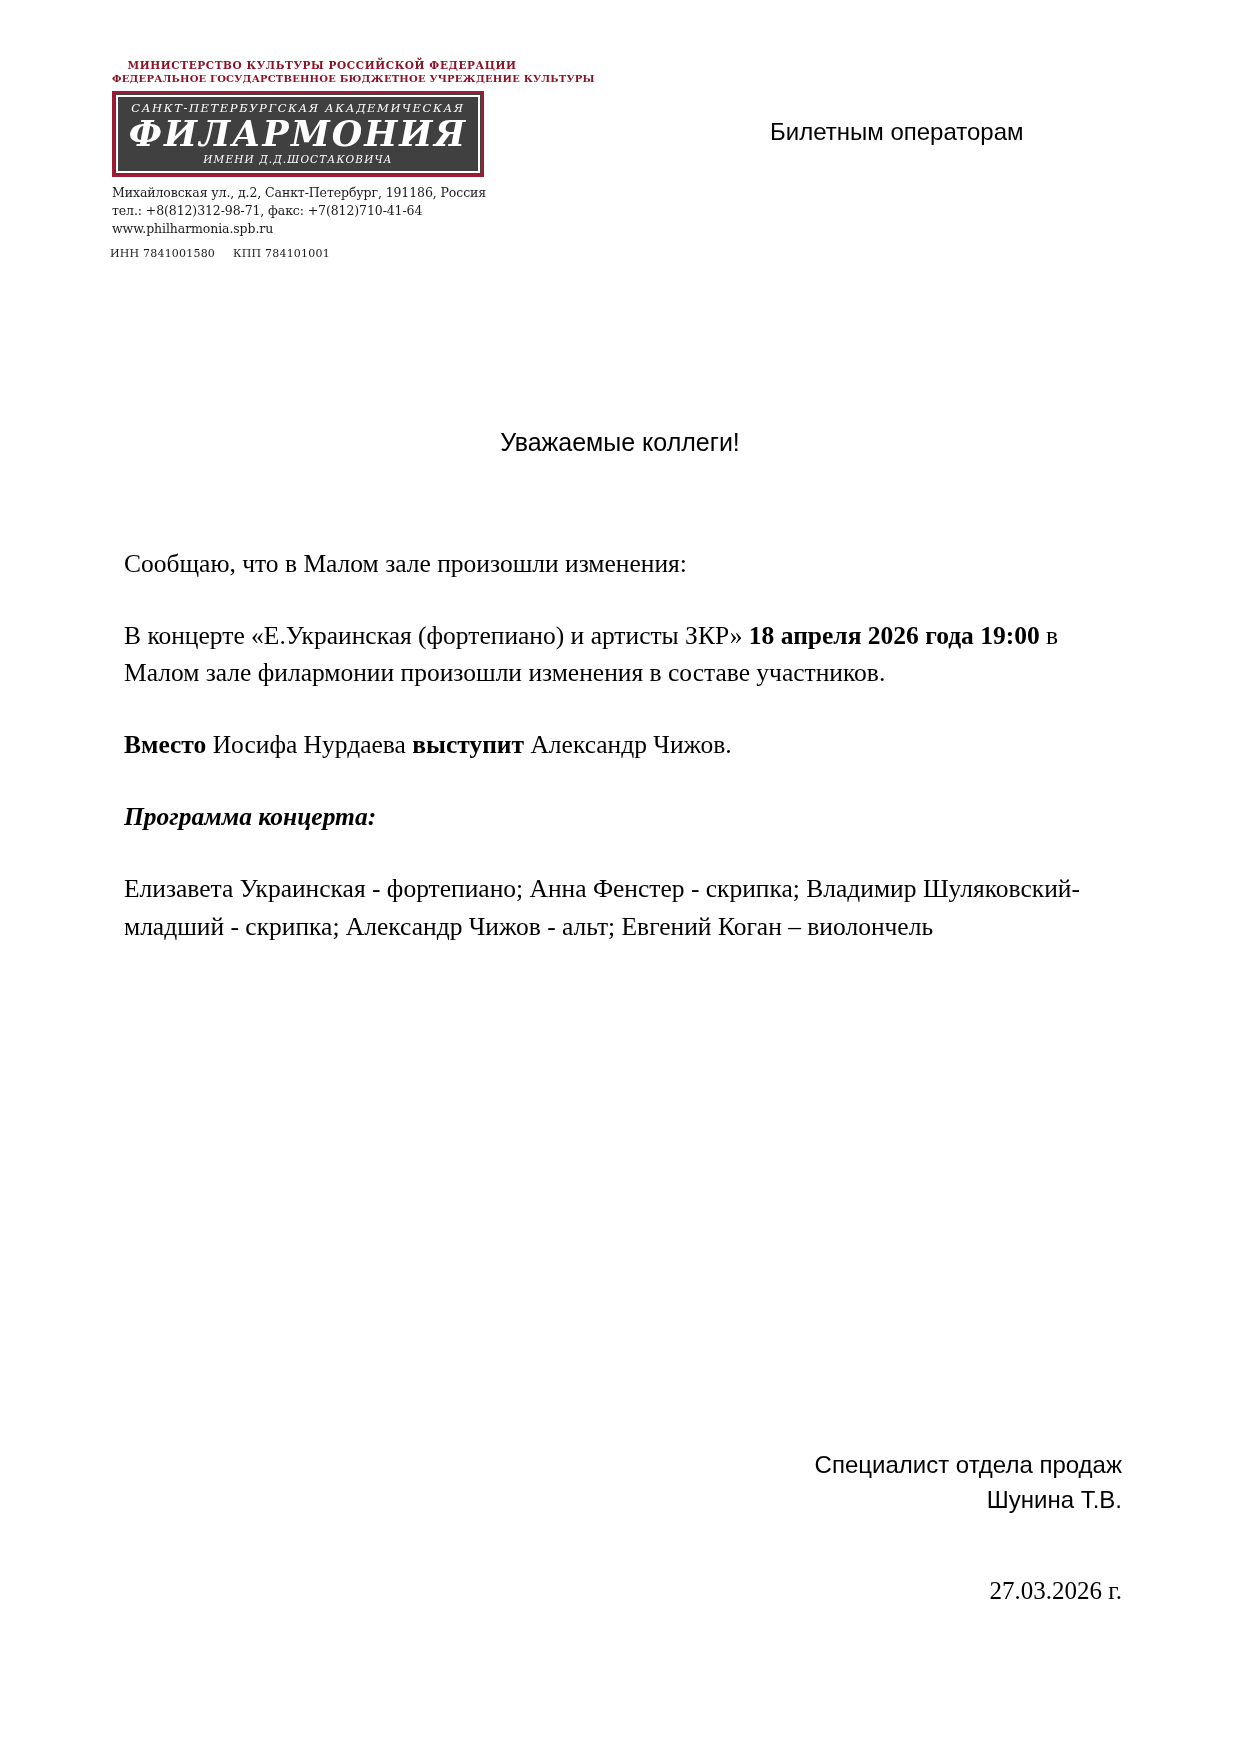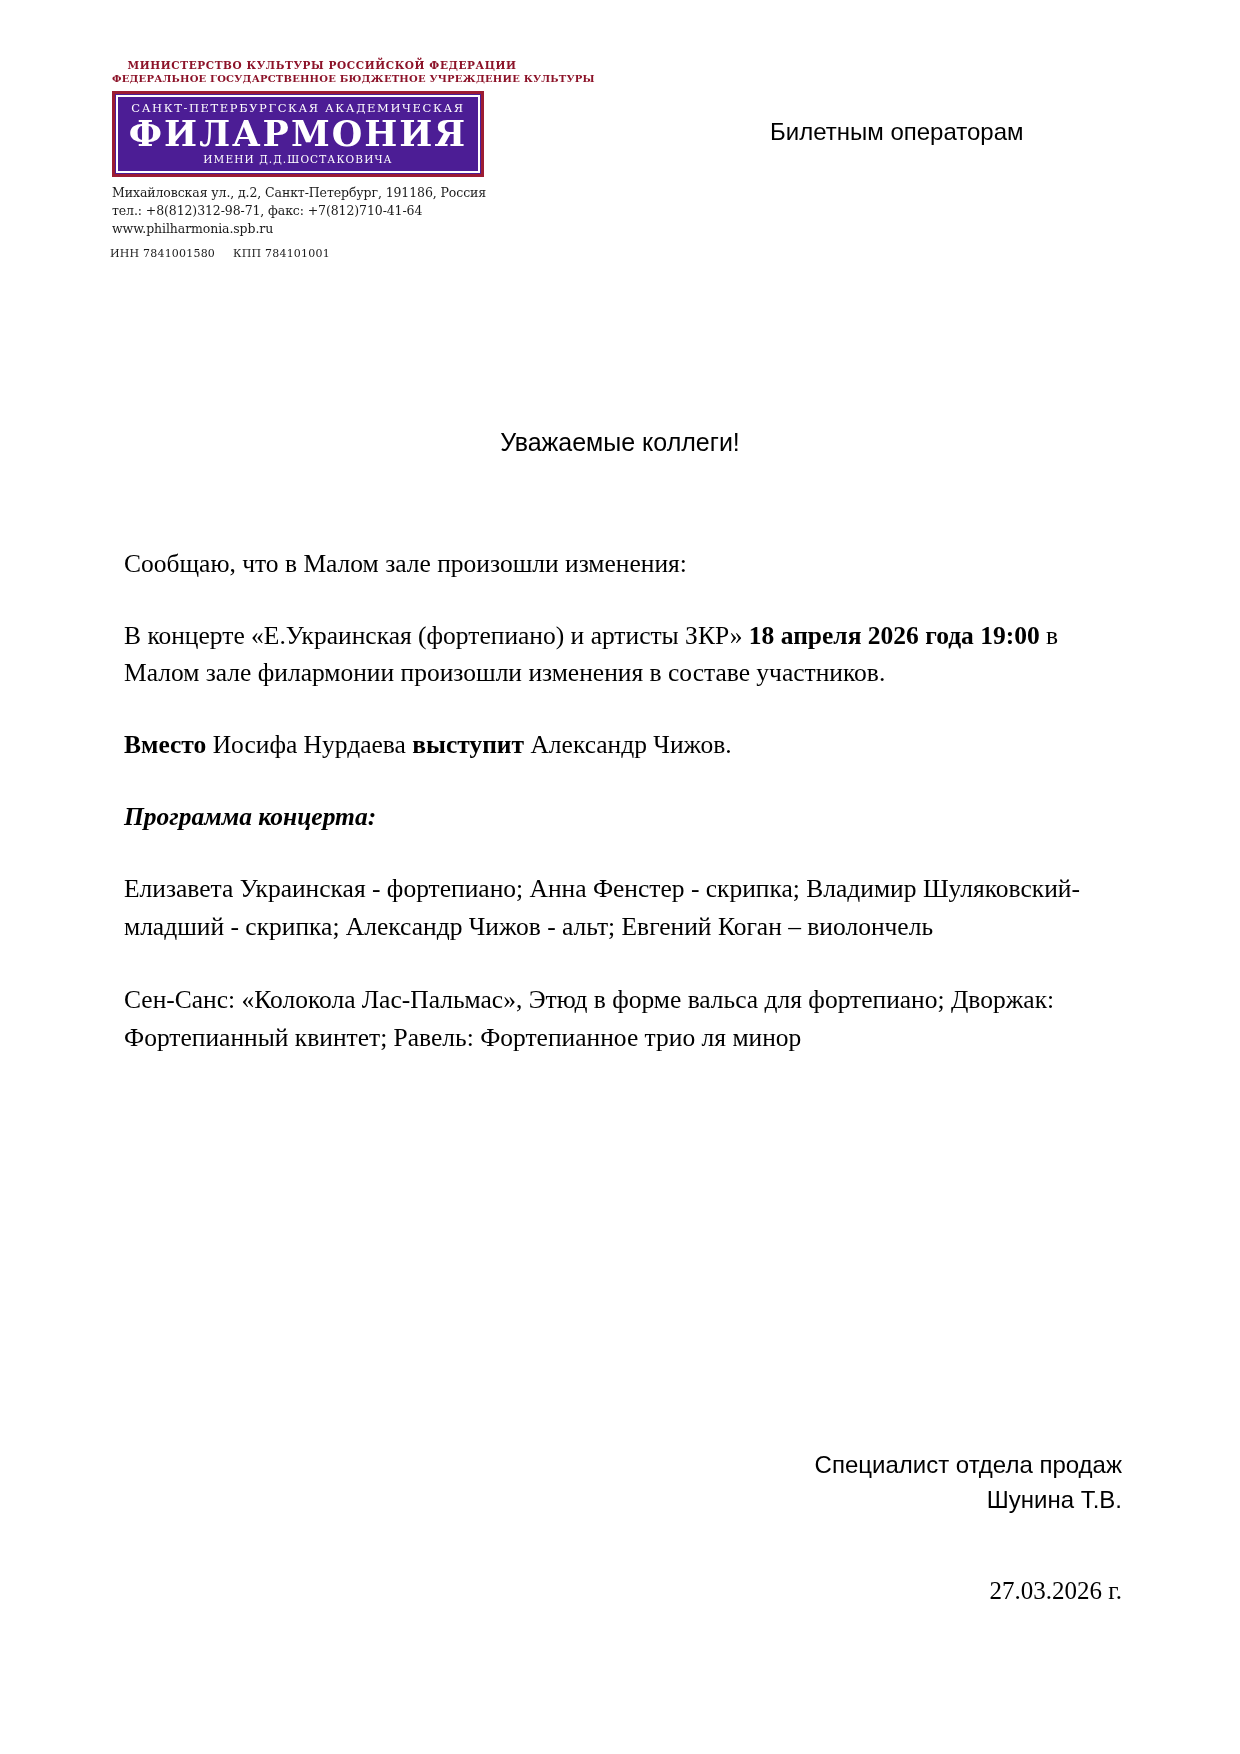--- a/index.html
+++ b/index.html
@@ -40,31 +40,32 @@
     text-align: center;
     line-height: 1.35;
     white-space: nowrap;
   }
   .lh-ministry .line2 {
     font-size: 10px;
     letter-spacing: 0.2px;
   }
   .lh-logo {
     margin-top: 5px;
-    background: #4c1d95;
+    background: #404040;
     border: 3px solid #9c1c33;
     outline: 2px solid #ffffff;
     outline-offset: -6px;
     width: 372px;
     height: 86px;
     box-sizing: border-box;
     color: #ffffff;
     text-align: center;
     padding-top: 7px;
     position: relative;
+    font-style: italic;
   }
   .lh-logo-top {
     font-family: "DejaVu Serif", serif;
     font-size: 11.5px;
     letter-spacing: 1.6px;
     font-weight: normal;
   }
   .lh-logo-main {
     font-family: "DejaVu Serif", serif;
     font-size: 35px;
@@ -198,21 +199,20 @@
     <p>Сообщаю, что в Малом зале произошли изменения:</p>
 
     <p><span>В концерте «Е.Украинская (фортепиано) и артисты ЗКР» </span><b>18 апреля 2026 года 19:00</b><span> в Малом зале филармонии произошли изменения в составе участников.</span></p>
 
     <p><b>Вместо</b><span> Иосифа Нурдаева </span><b>выступит</b><span> Александр Чижов.</span></p>
 
     <p class="prog-title">Программа концерта:</p>
 
     <p class="program-list">Елизавета Украинская - фортепиано; Анна Фенстер - скрипка; Владимир Шуляковский-младший - скрипка; Александр Чижов - альт; Евгений Коган – виолончель</p>
 
-    <p class="works">Сен-Санс: «Колокола Лас-Пальмас», Этюд в форме вальса для фортепиано; Дворжак: Фортепианный квинтет; Равель: Фортепианное трио ля минор</p>
 
   </div>
 
   <div class="signature">
     <div>Специалист отдела продаж</div>
     <div>Шунина Т.В.</div>
   </div>
 
   <div class="doc-date">27.03.2026 г.</div>
 

